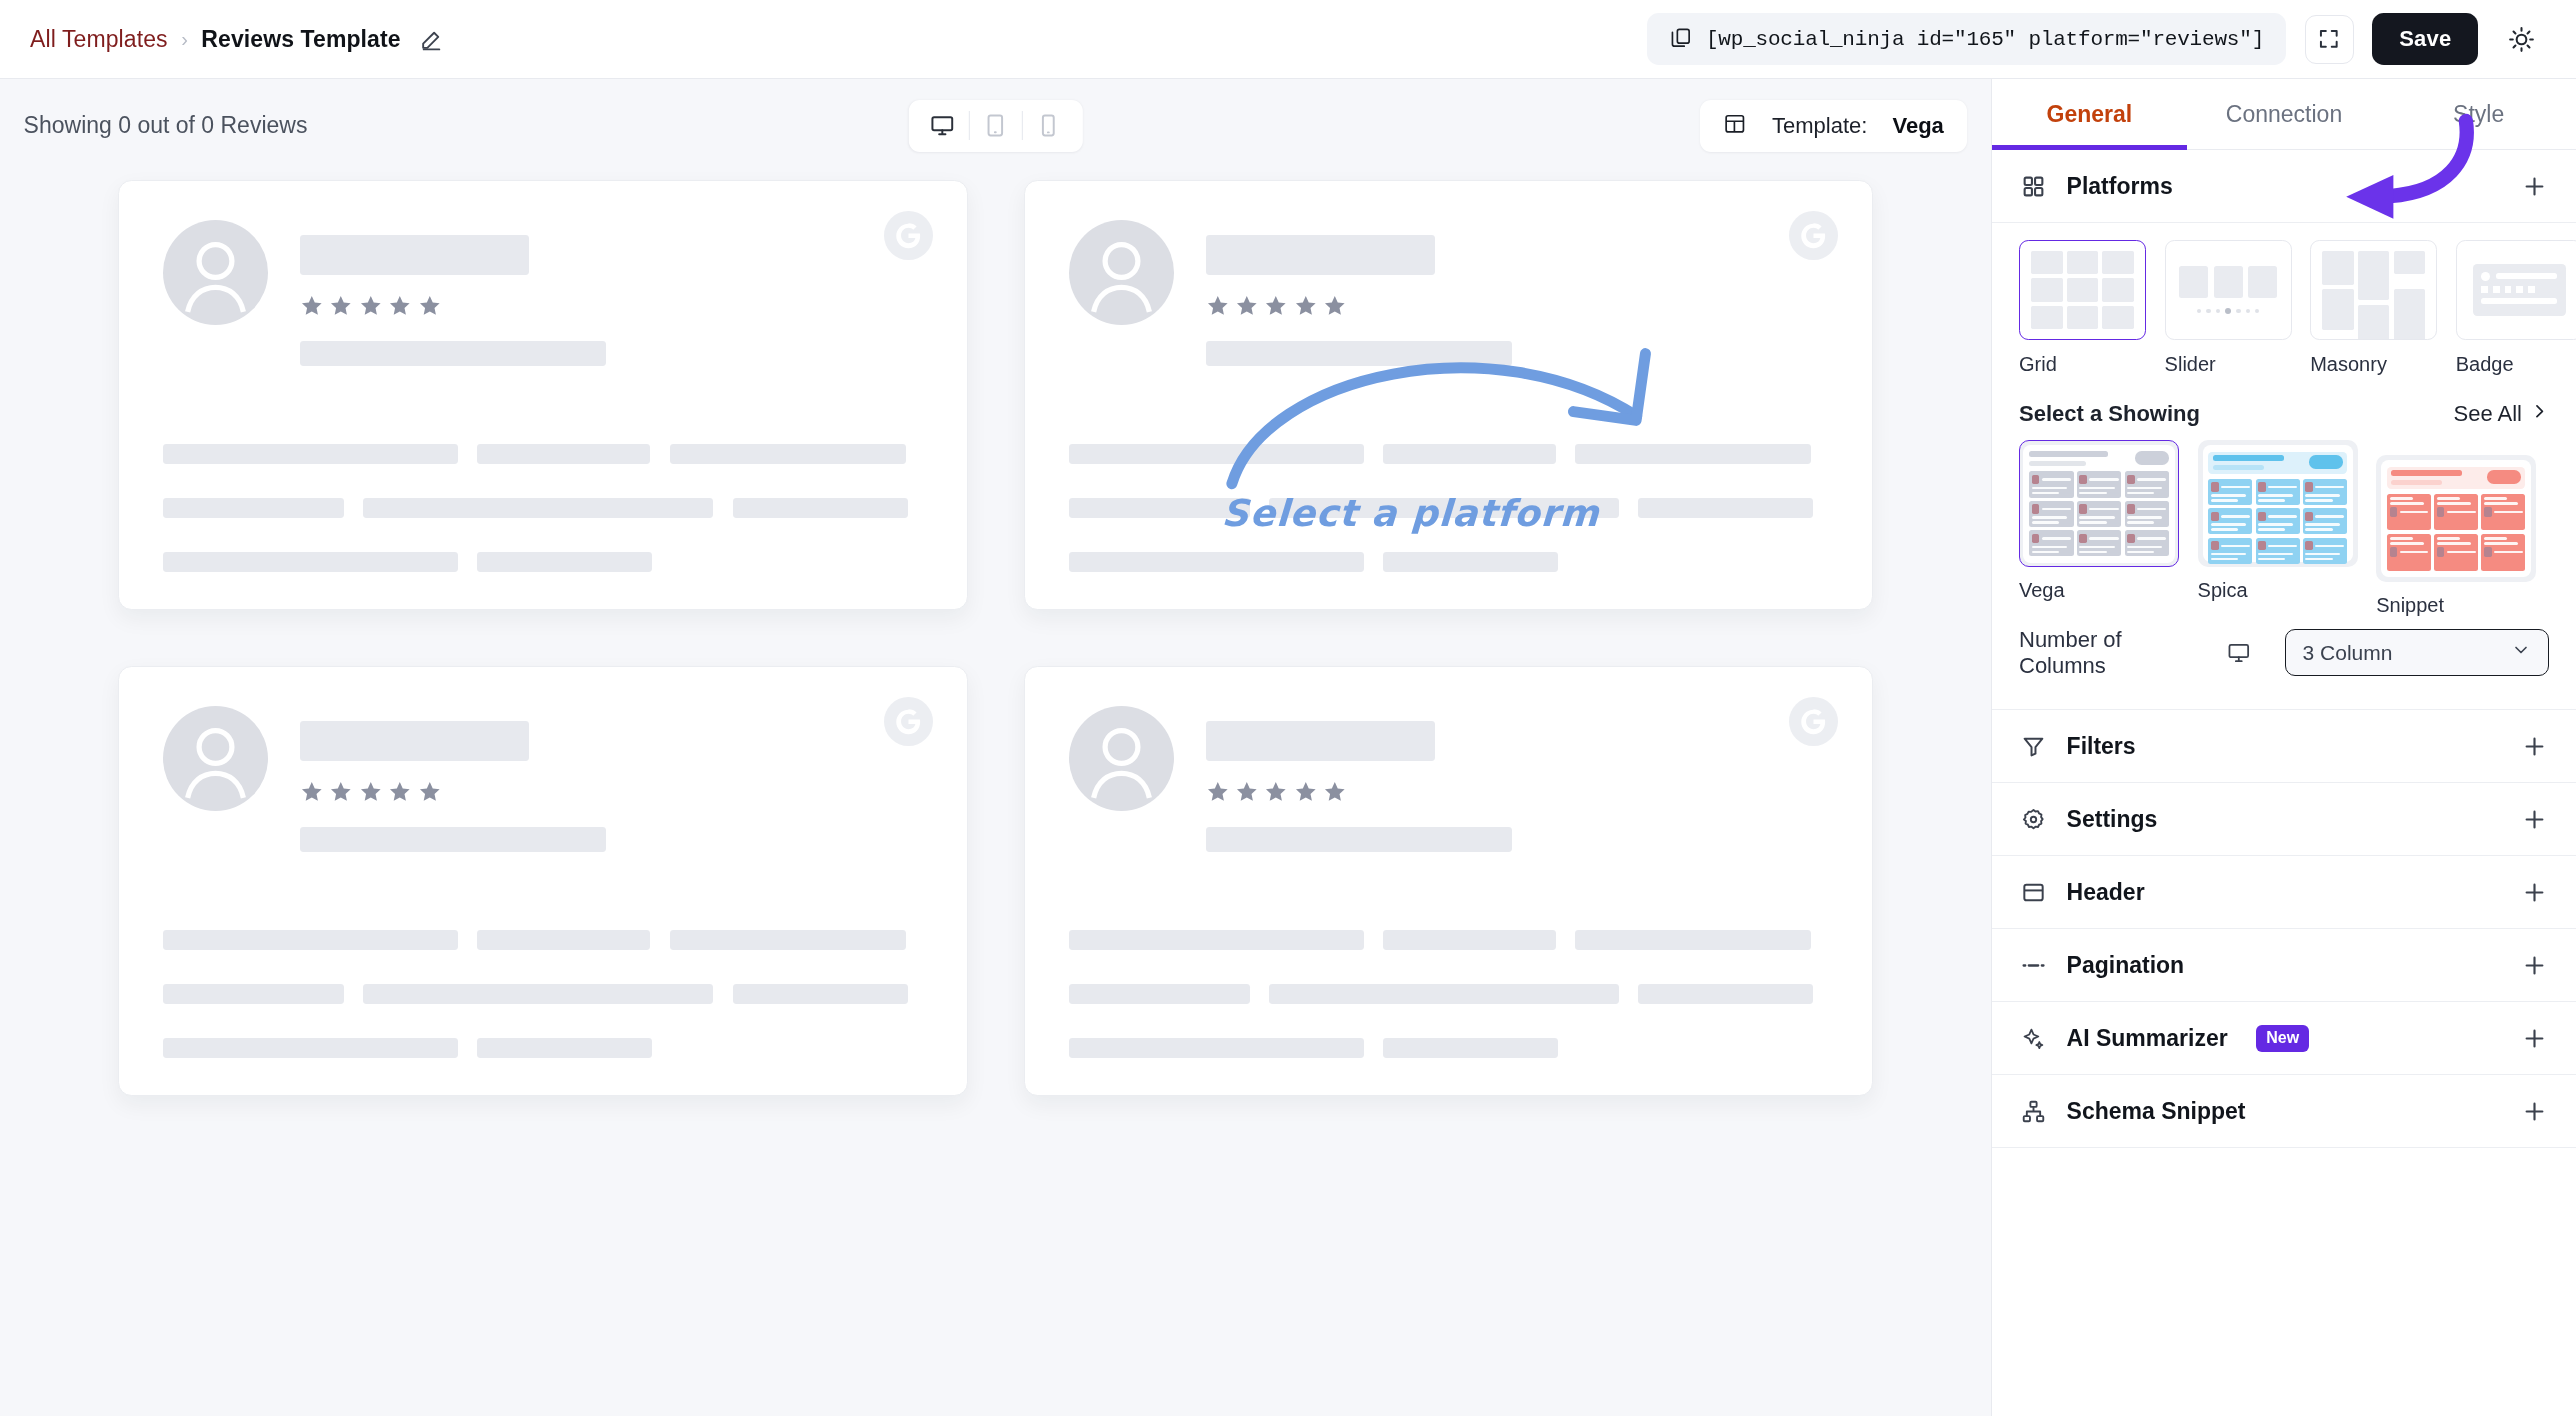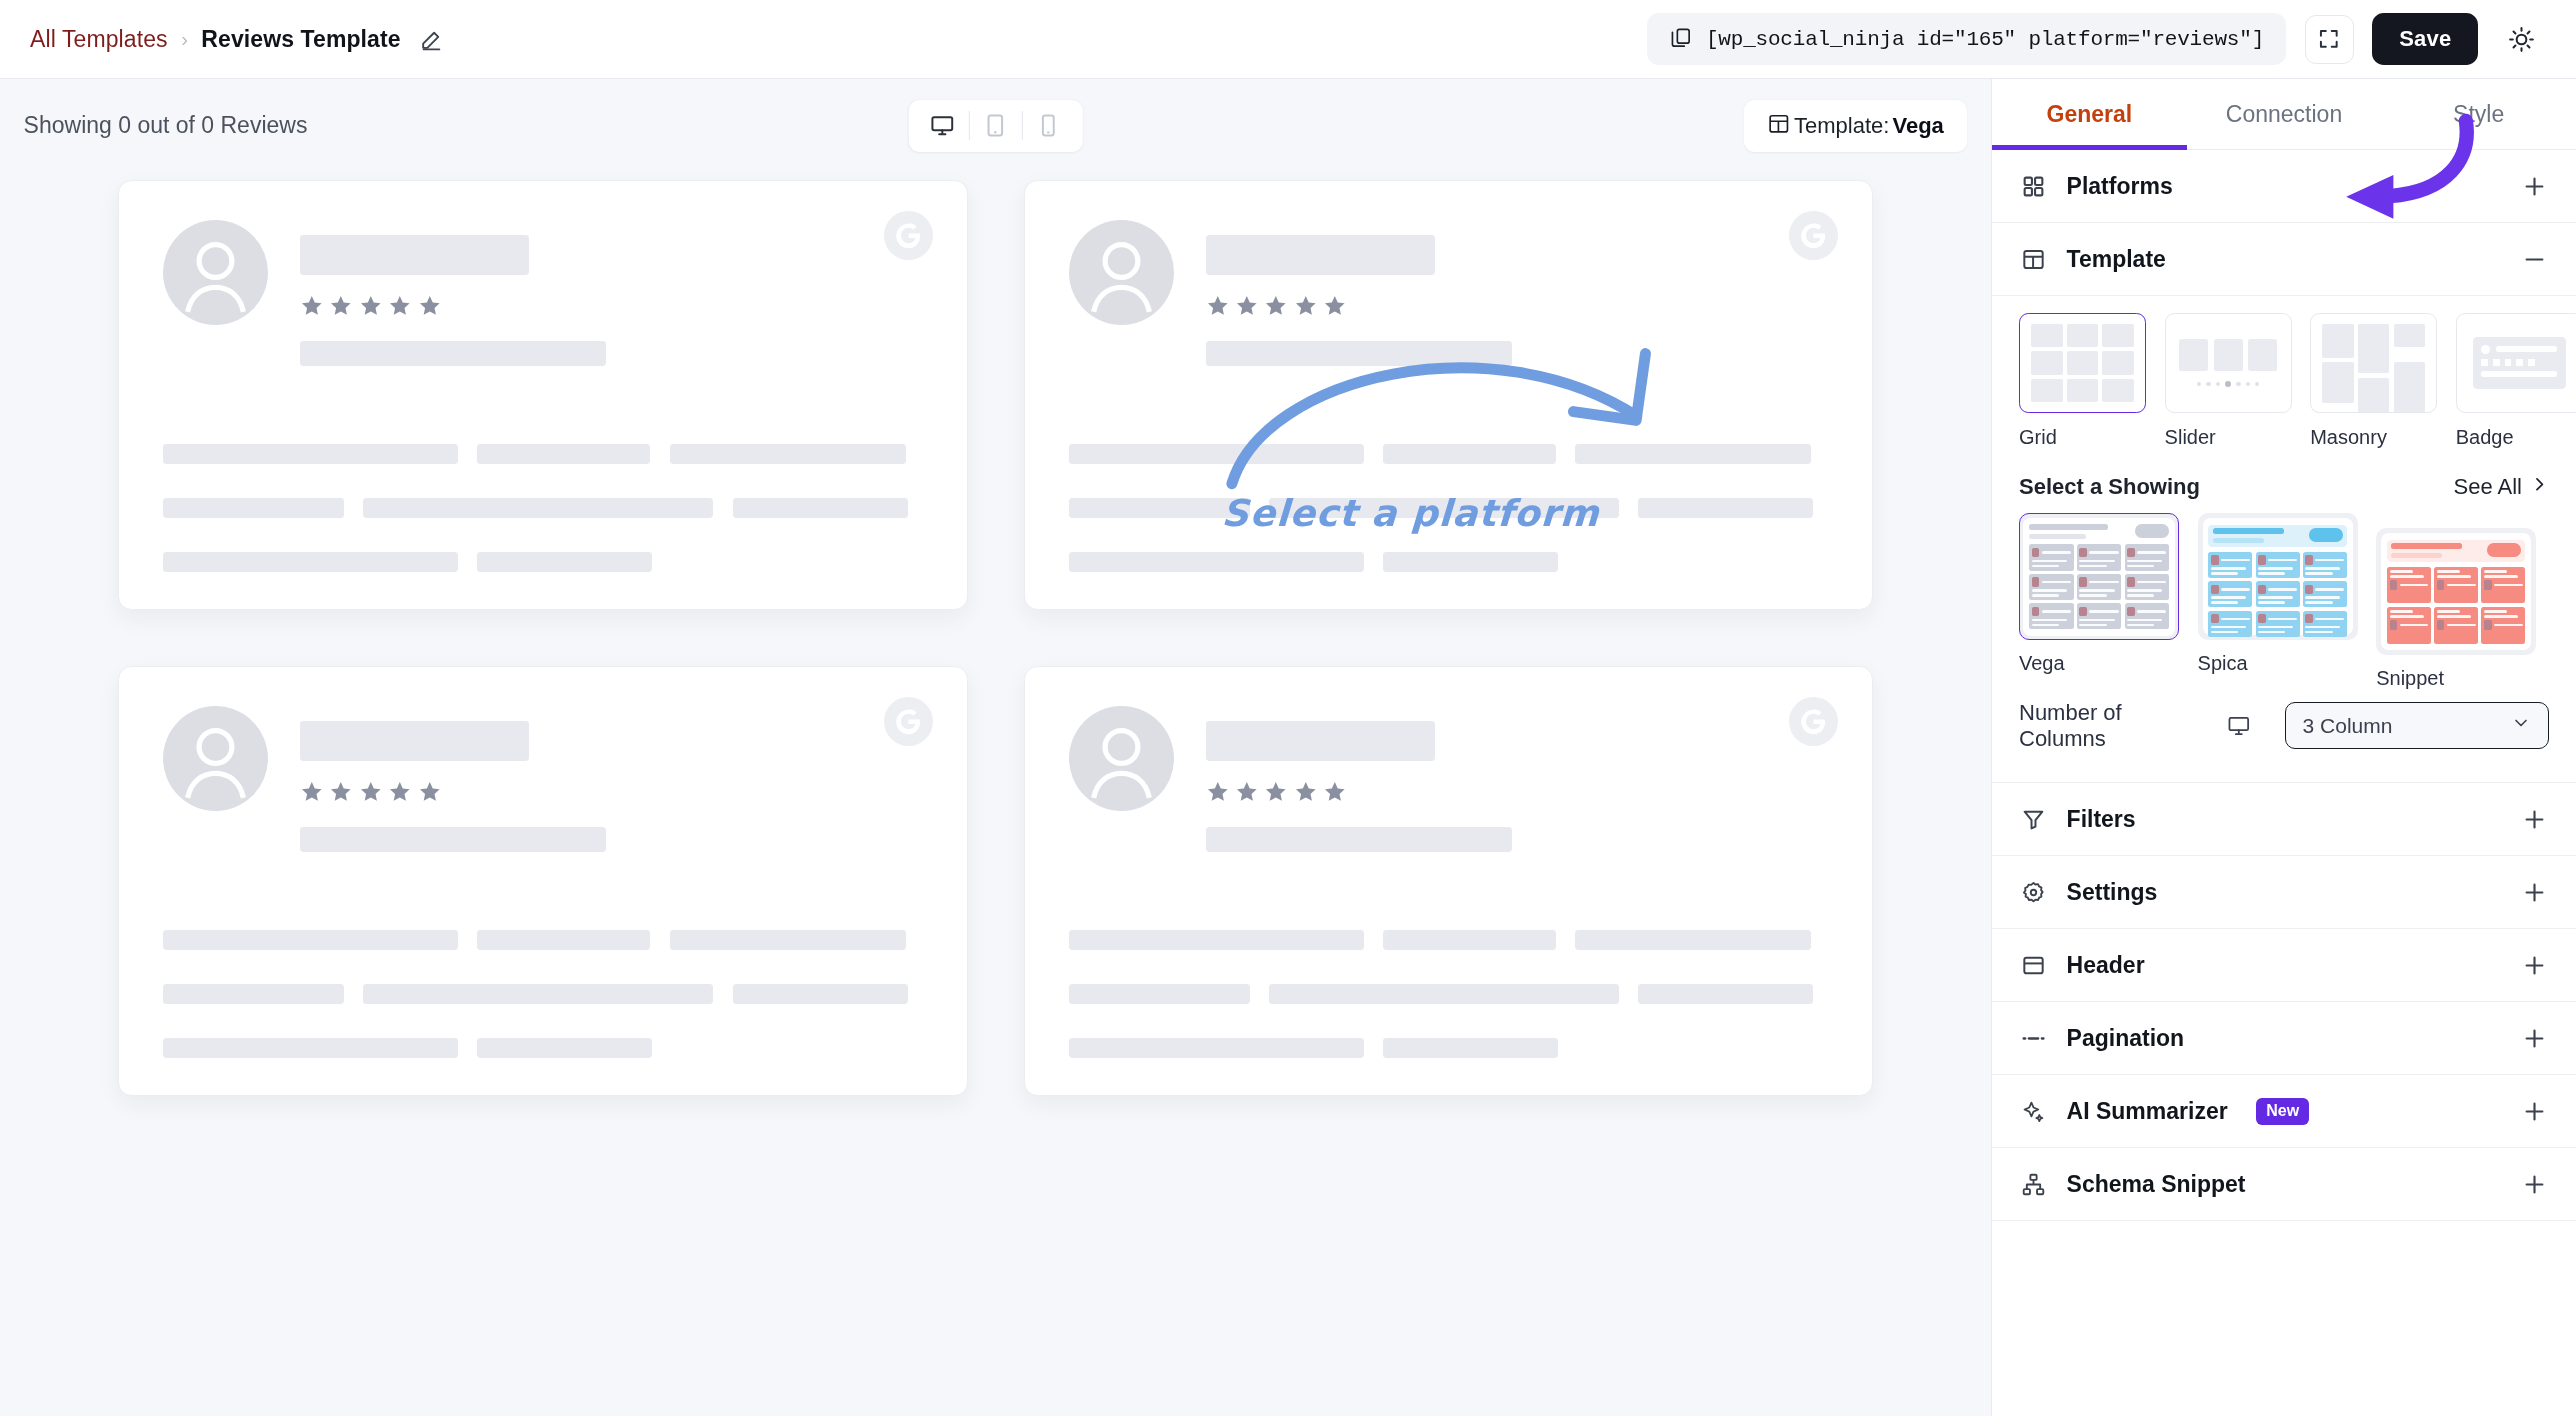--- a/index.html
+++ b/index.html
@@ -58,21 +58,21 @@
   }
   .showing-text { font-size: 23px; color: #4b525e; }
   .device-group {
     position: absolute; left: 50%; transform: translateX(-50%);
     display: flex; align-items: center; background: #fff; border-radius: 11px;
     height: 52px; padding: 0 8.4px; box-shadow: 0 0.8px 2.5px rgba(20,25,40,.06);
   }
   .device-btn { width: 52px; height: 52px; display: flex; align-items: center; justify-content: center; cursor: pointer; background: none; border: none; }
   .device-div { width: 0.8px; height: 29px; background: #e4e7ed; }
   .template-pill {
-    margin-left: auto; display: flex; align-items: center; gap: 3px;
+    margin-left: auto; display: flex; align-items: center; gap: 25px;
     background: #fff; border-radius: 11px; height: 52px; padding: 0 23.6px;
     box-shadow: 0 0.8px 2.5px rgba(20,25,40,.06); cursor: pointer;
   }
   .template-pill .lab { font-size: 22px; color: #1c2029; }
   .template-pill .val { font-size: 22px; color: #0c0f15; font-weight: 700; }
 
   
   .annot { position: absolute; left: 1215px; top: 236px; pointer-events: none; z-index: 5; }
   .annot-text {
     position: absolute; left: 1225px; top: 413px;
@@ -539,34 +539,20 @@
             </svg>
           </span>
           <span class="slabel">Platforms</span>
           <span class="toggle">
             <svg width="27" height="27" viewBox="0 0 24 24" fill="none" stroke="#3b414d" stroke-width="1.9" stroke-linecap="round">
                 <path d="M12 5v14M5 12h14"></path>
               </svg>
           </span>
         </div>
 
-        <div class="srow">
-          <span class="sicon">
-            <svg width="25" height="25" viewBox="0 0 24 24" fill="none" stroke="#3b414d" stroke-width="1.9" stroke-linejoin="round">
-              <rect x="3.2" y="3.8" width="17.6" height="16.4" rx="2"></rect>
-                <path d="M3.2 9.4h17.6M11.6 9.4v10.8"></path>
-            </svg>
-          </span>
-          <span class="slabel">Template</span>
-          <span class="toggle">
-            <svg width="27" height="27" viewBox="0 0 24 24" fill="none" stroke="#3b414d" stroke-width="1.9" stroke-linecap="round">
-                <path d="M5 12h14"></path>
-              </svg>
-          </span>
-        </div>
 
         <div class="tpl-body">
 
           <div class="layout-row">
             <div class="layout-item sel">
               <div class="layout-thumb">
                 <div class="mini-grid">
                   <i class="mini-cell"></i>
                     <i class="mini-cell"></i>
                     <i class="mini-cell"></i>

